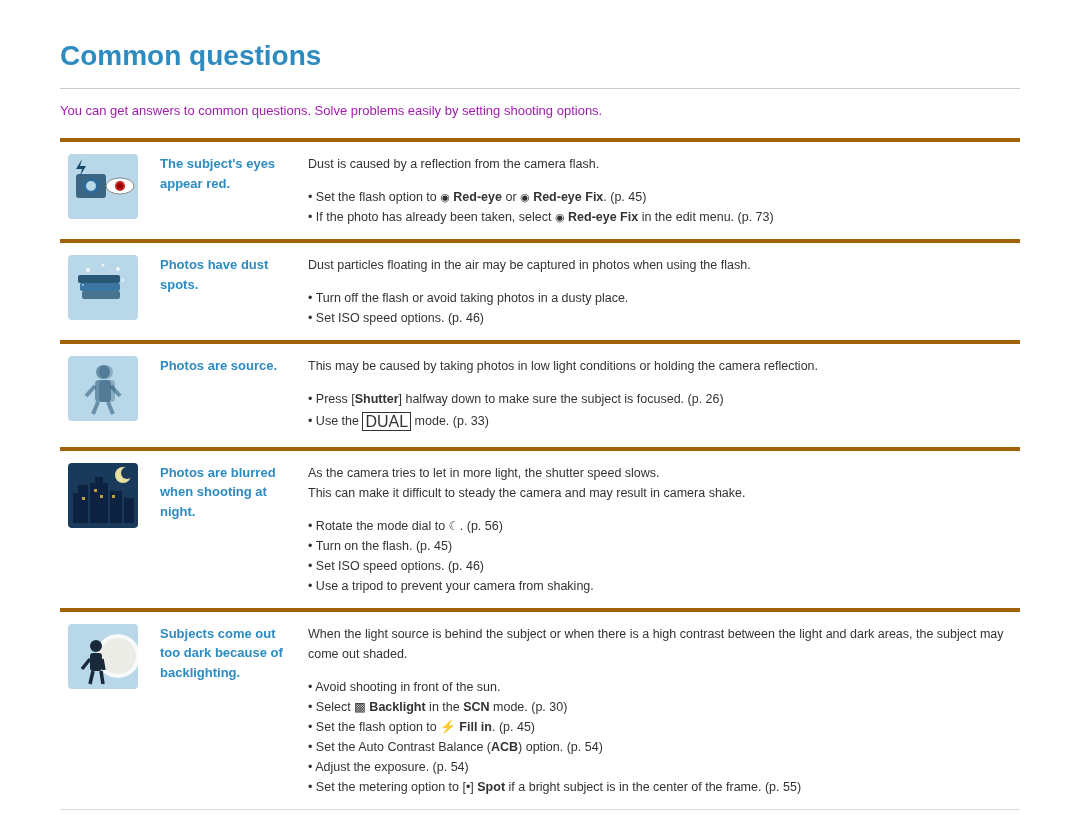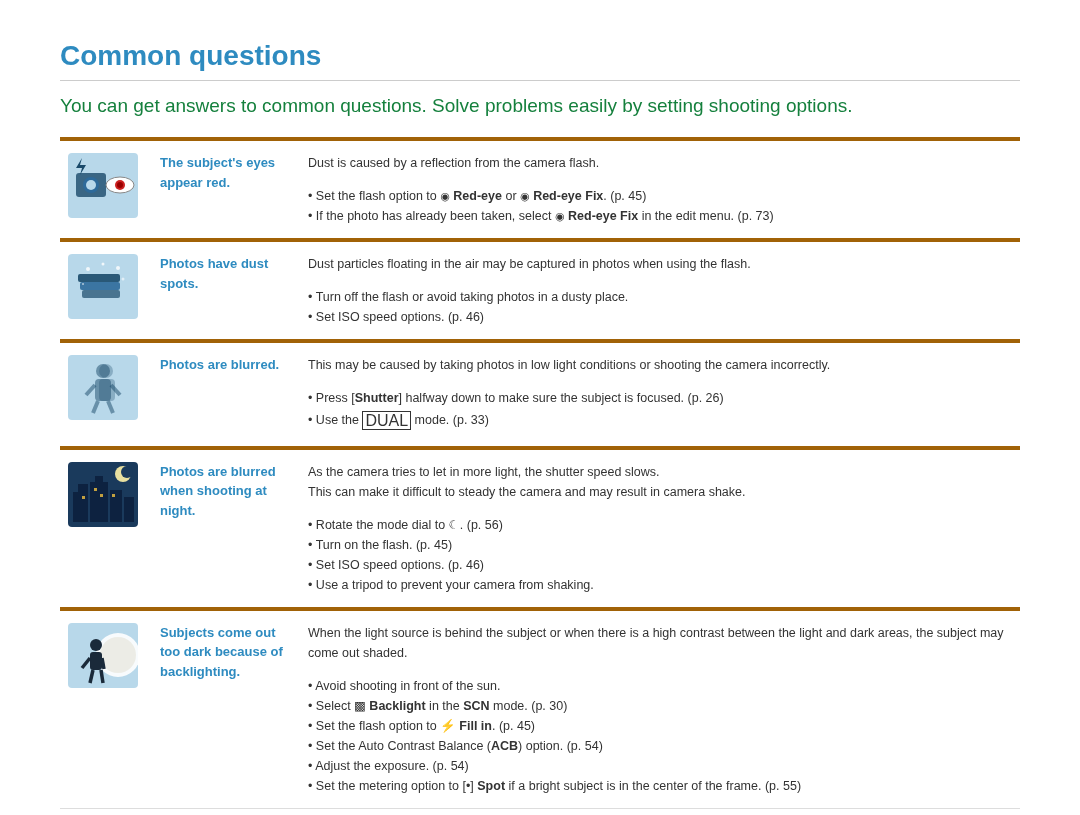--- a/index.html
+++ b/index.html
@@ -9,30 +9,30 @@
       color: #333;
       font-size: 13px;
       padding: 40px 60px;
       max-width: 1080px;
       min-height: 815px;
     }
     h1 {
       font-size: 28px;
       color: #2e8bc0;
       font-weight: bold;
-      margin-bottom: 8px;
+      margin-bottom: 16px;
     }
     .title-divider {
       border: none;
       border-top: 1px solid #ccc;
       margin-bottom: 14px;
     }
     .subtitle {
-      font-size: 19px;
-      color: #15803d;
+      font-size: 13px;
+      color: #a21caf;
       margin-bottom: 20px;
     }
     table {
       width: 100%;
       border-collapse: collapse;
     }
     td {
       vertical-align: top;
       padding: 12px 8px;
       border-top: 4px solid #a16207;
@@ -132,22 +132,22 @@
     <circle cx="35" cy="16" r="7" fill="#1a4a6a" opacity="0.3" transform="translate(3,0)"></circle>
     <rect x="27" y="24" width="16" height="22" rx="4" fill="#1a4a6a" opacity="0.5"></rect>
     <rect x="27" y="24" width="16" height="22" rx="4" fill="#1a4a6a" opacity="0.3" transform="translate(4,0)"></rect>
 
     <line x1="27" y1="30" x2="18" y2="40" stroke="#1a4a6a" stroke-width="4" opacity="0.5"></line>
     <line x1="43" y1="30" x2="52" y2="40" stroke="#1a4a6a" stroke-width="4" opacity="0.5"></line>
 
     <line x1="30" y1="46" x2="25" y2="58" stroke="#1a4a6a" stroke-width="4" opacity="0.5"></line>
     <line x1="40" y1="46" x2="45" y2="58" stroke="#1a4a6a" stroke-width="4" opacity="0.5"></line>
   </svg></td>
-        <td class="label-cell"><span>Photos are blurred.</span></td>
-        <td class="desc-cell"><span>This may be caused by taking photos in low light conditions or shooting the camera incorrectly.</span><ul>
+        <td class="label-cell"><span>Photos are source.</span></td>
+        <td class="desc-cell"><span>This may be caused by taking photos in low light conditions or holding the camera reflection.</span><ul>
             <li>Press [<strong>Shutter</strong>] halfway down to make sure the subject is focused. (p. 26)</li>
             <li>Use the <span style="font-size:16px; border:1px solid #333; padding:0 2px; vertical-align:middle;">DUAL</span> mode. (p. 33)</li>
           </ul></td>
       </tr>
       <tr>
         <td class="img-cell"><svg width="70" height="65" viewBox="0 0 70 65" xmlns="http://www.w3.org/2000/svg">
     <rect width="70" height="65" fill="#1a3a5c" rx="4"></rect>
 
     <rect x="5" y="30" width="15" height="30" fill="#0d2240"></rect>
     <rect x="10" y="22" width="10" height="8" fill="#0d2240"></rect>

